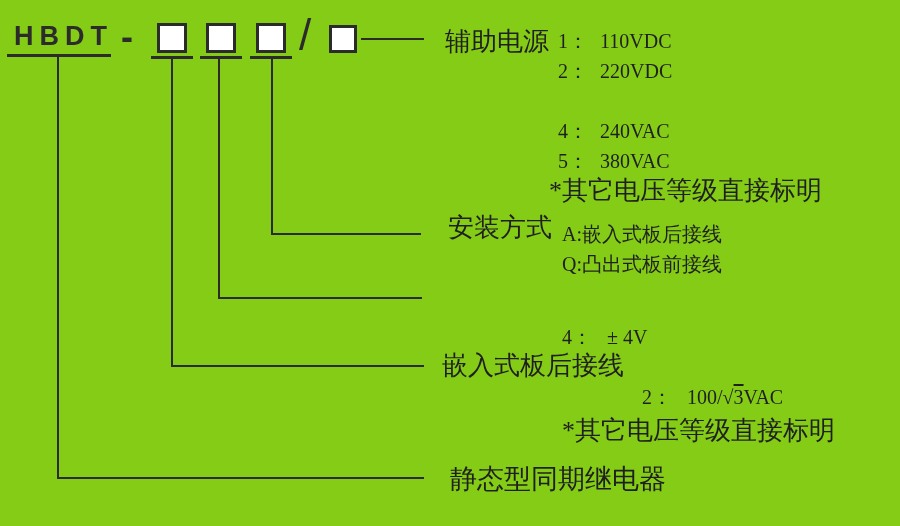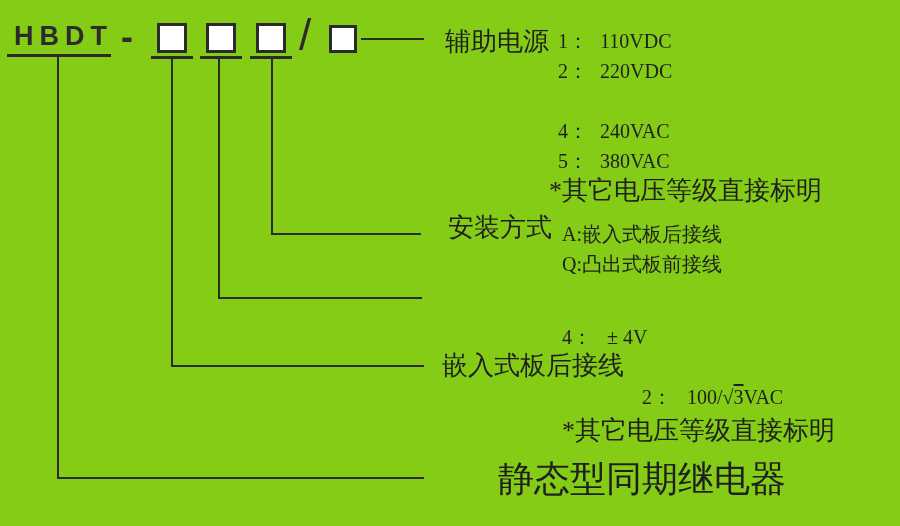--- a/index.html
+++ b/index.html
@@ -25,21 +25,21 @@
   .hline{background:#2b2b2b;height:2px;}
   .vline{background:#2b2b2b;width:2px;}
   .underline{background:#2b2b2b;height:3px;}
   
   .zh{font-size:26px;line-height:27px;white-space:nowrap;}
   .opt-row{font-size:20px;line-height:27px;white-space:nowrap;}
   .opt-code{display:inline-block;}
   .code-w42{width:42px;}
   .code-w45{width:45px;}
   .note{font-size:26px;line-height:27px;white-space:nowrap;}
-  .product{font-size:36px;line-height:28px;white-space:nowrap;margin-left:48px;}
+  .product{font-size:27px;line-height:28px;white-space:nowrap;}
   .sub{font-size:0.62em;}
   .sqrt-rad{text-decoration:overline;}
 </style>
 </head>
 <body>
 
 <div class="canvas">
 
   <span class="abs model-prefix" style="left:14px;top:23px;">HBDT</span>
   <div class="abs underline" style="left:7px;top:54px;width:104px;"></div>

